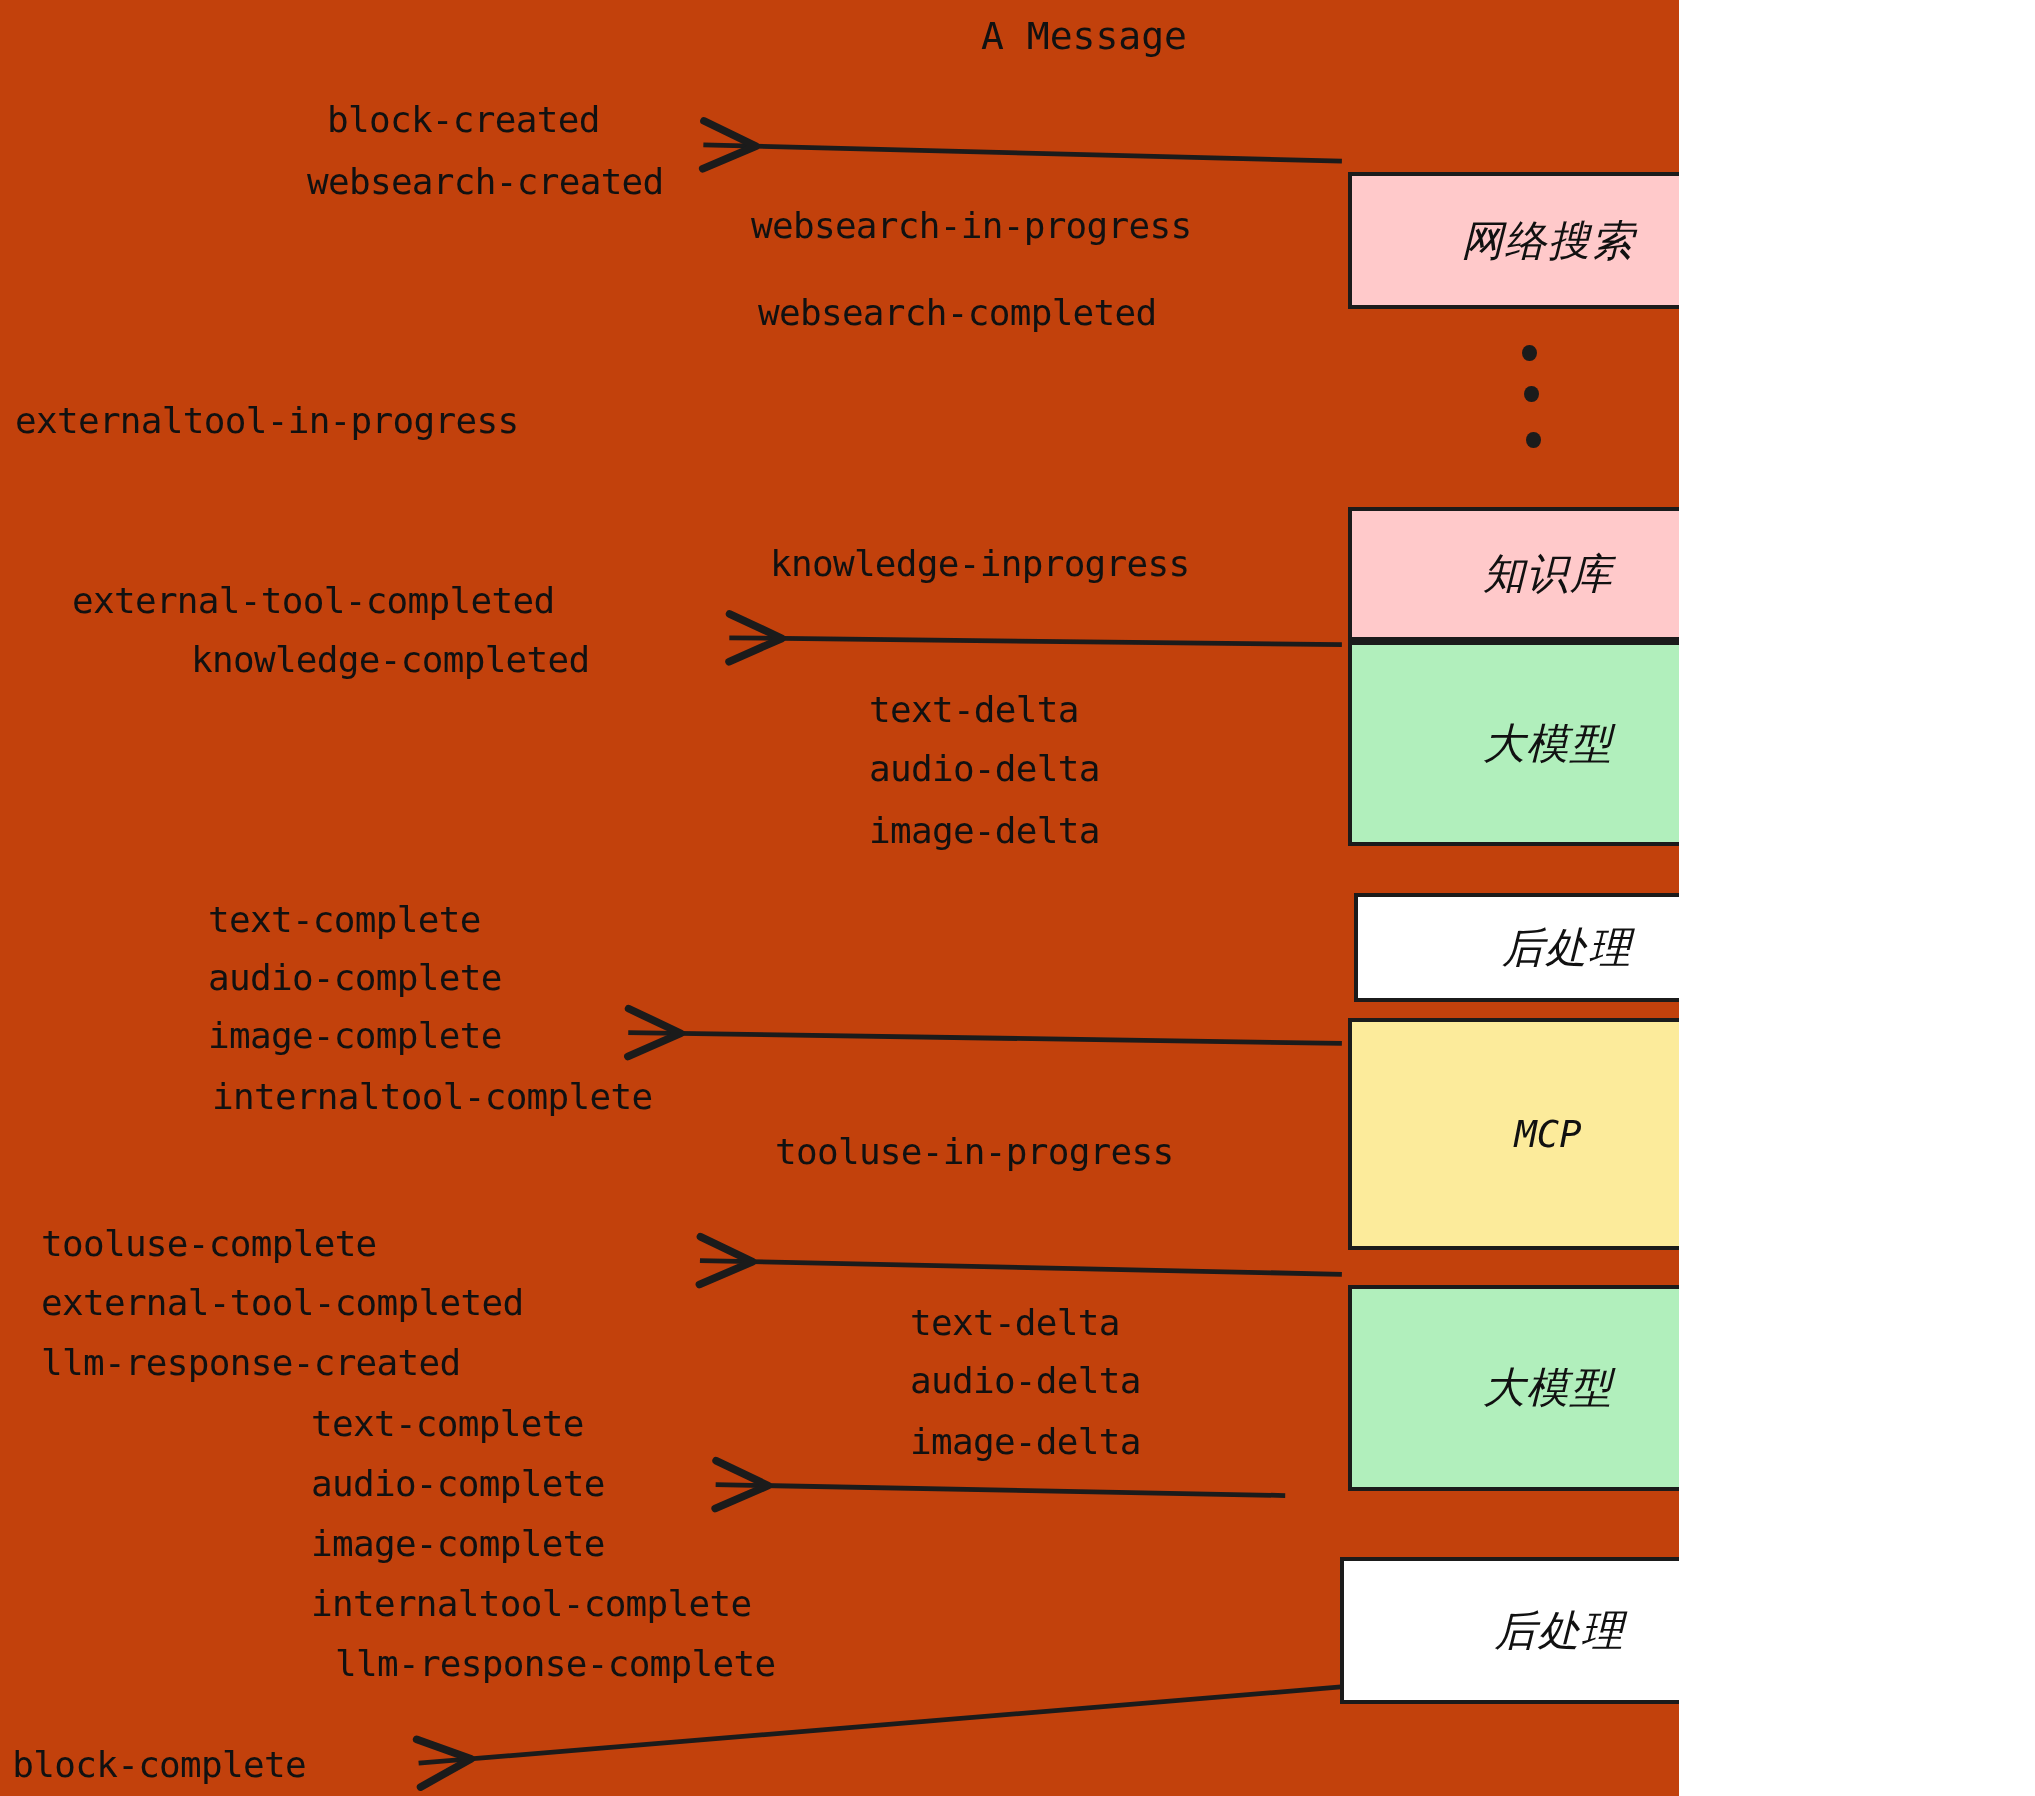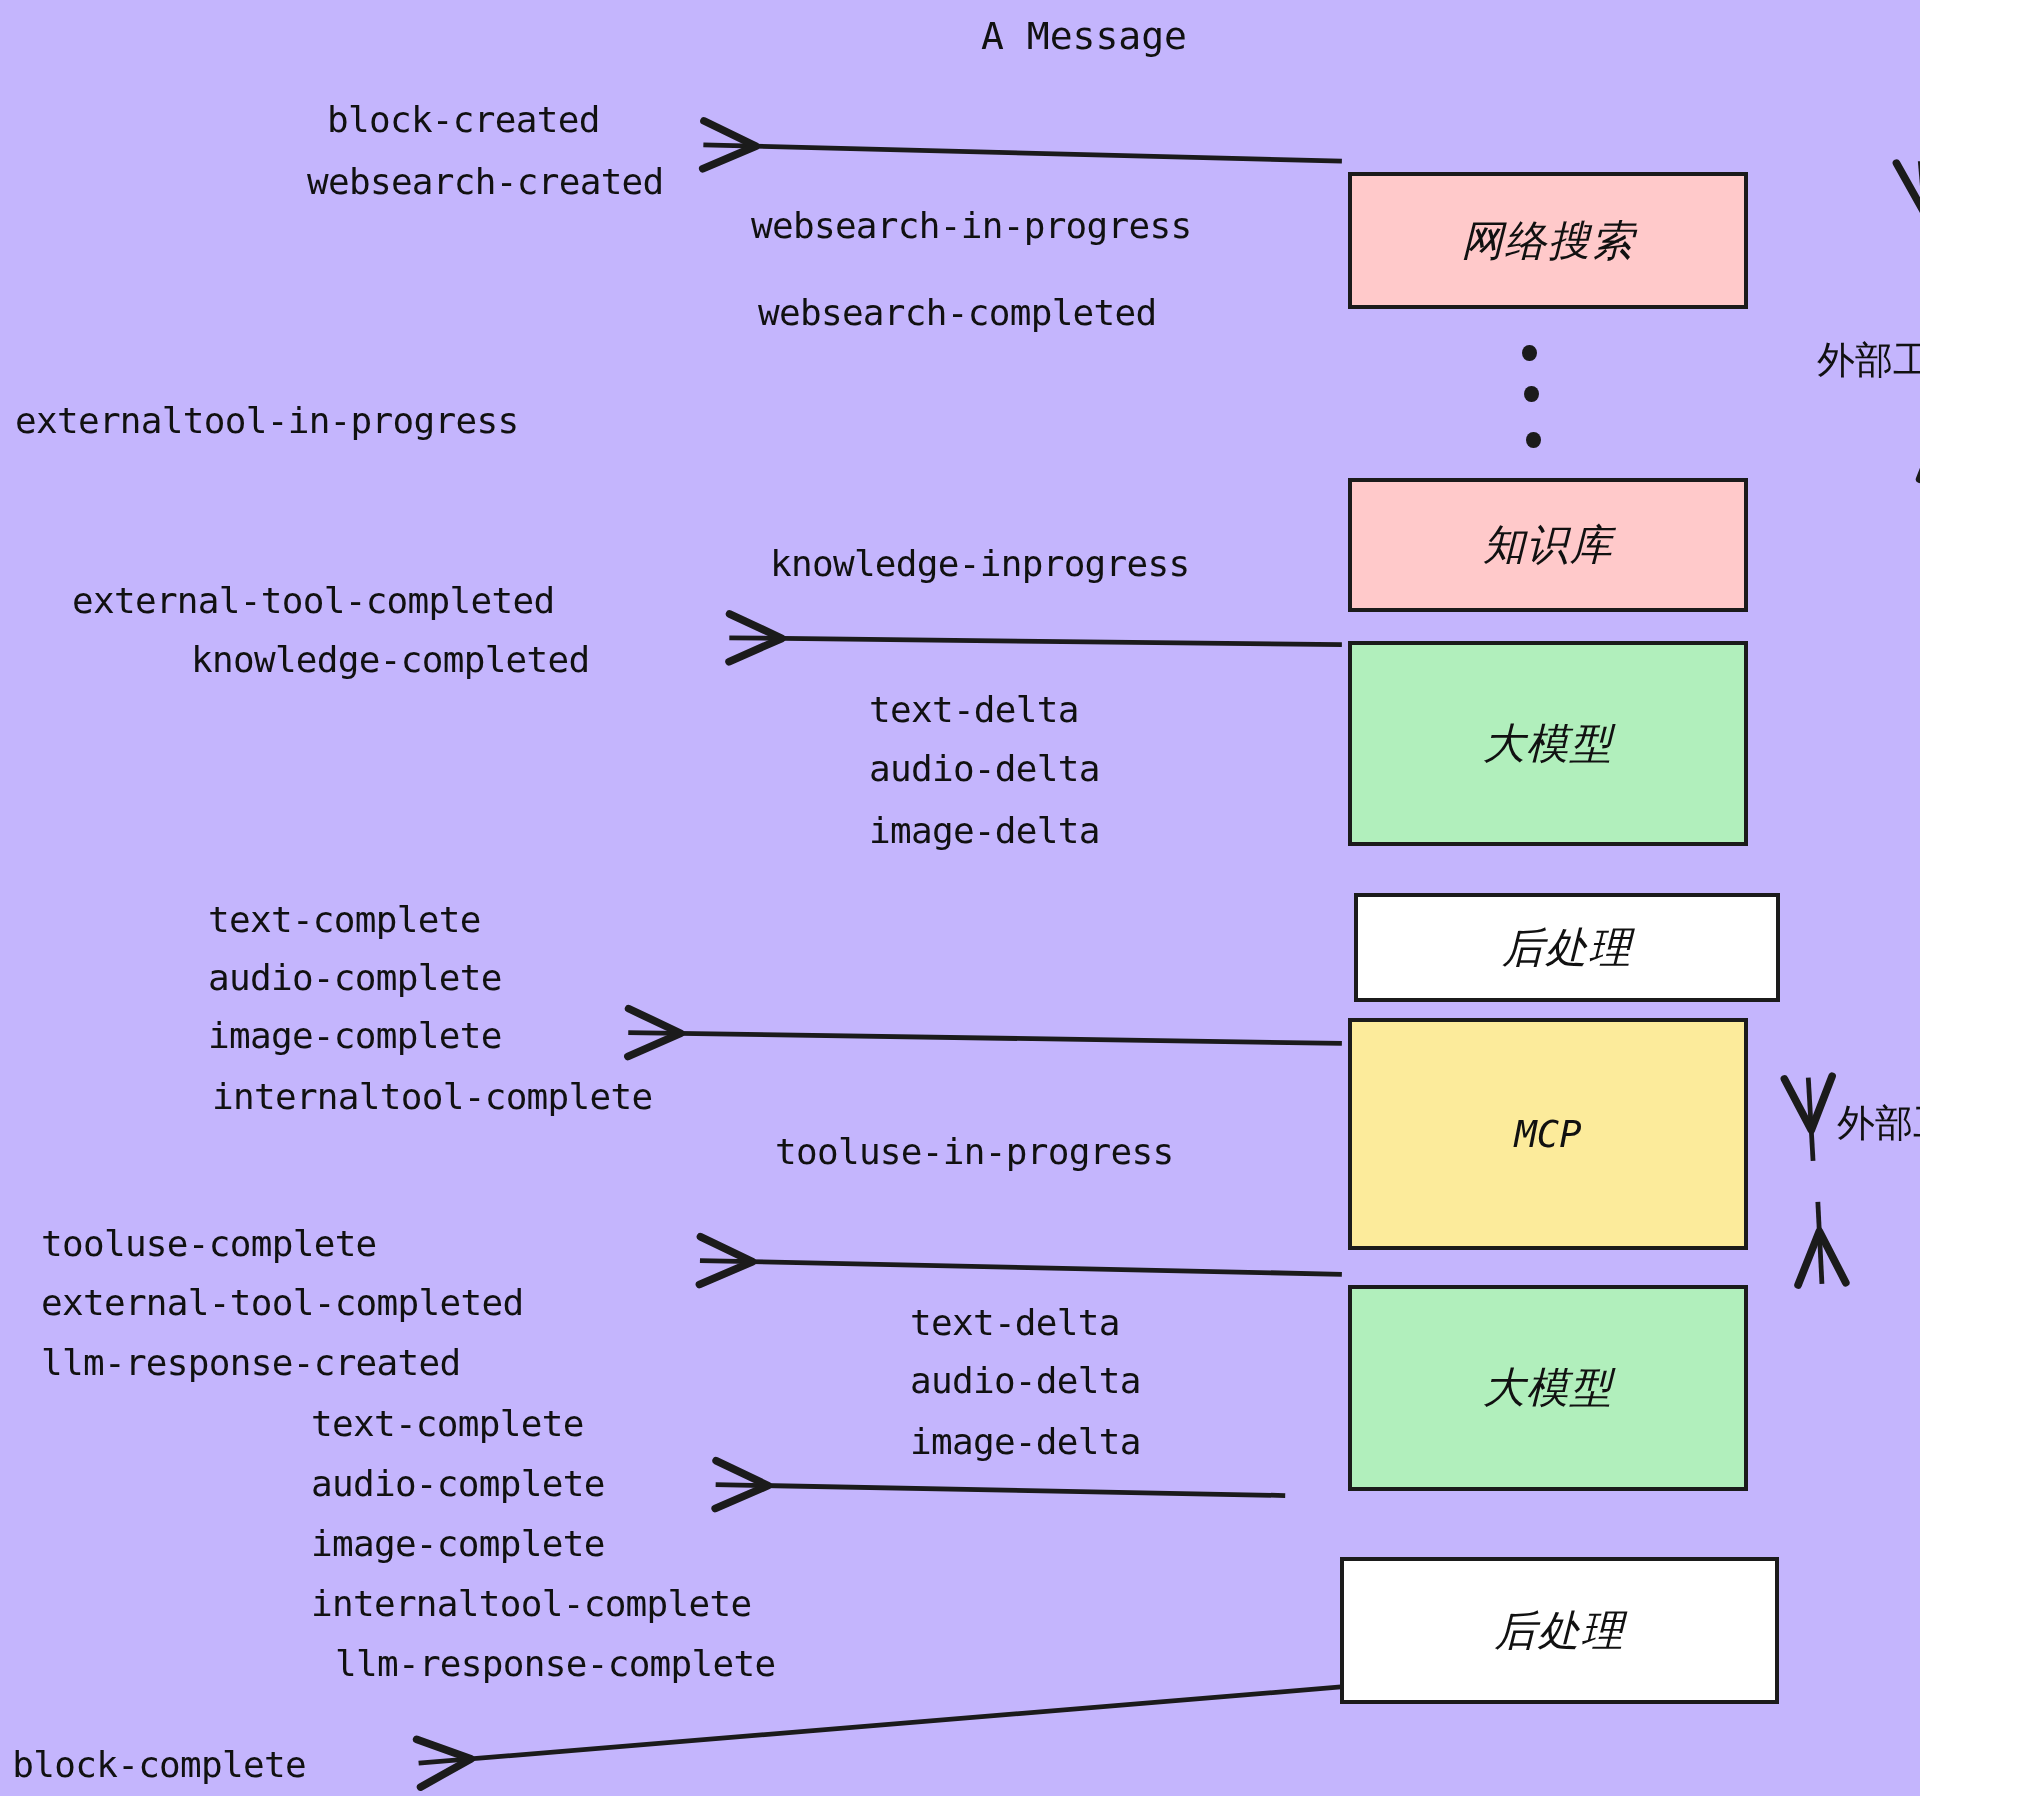--- a/index.html
+++ b/index.html
@@ -1,20 +1,20 @@
 <!DOCTYPE html>
 <html style="font-size:11px"><head>
 <meta charset="utf-8">
 <style>
   html,body{margin:0;padding:0;background:#ffffff;}
   #stage{
     position:relative;
-    width:1920px;
+    width:1679px;
     height:1796px;
-    background:#c4b5fd;
+    background:#c2410c;
     overflow:hidden;
     font-family:"DejaVu Sans Mono", monospace;
   }
   .lbl{
     position:absolute;
     font-family:"DejaVu Sans Mono", monospace;
     font-size:36px;
     line-height:1;
     color:#111111;
     white-space:nowrap;
@@ -104,21 +104,21 @@
   </svg>
 
   <div class="box" style="left:1348px; top:172px; width:400px; height:137px; background:#FFC9CA;">
     <span class="bt">网络搜索</span>
   </div>
 
   <div class="dot" style="left:1522px; top:345px;"></div>
   <div class="dot" style="left:1524px; top:386px;"></div>
   <div class="dot" style="left:1526px; top:432px;"></div>
 
-  <div class="box" style="left:1348px; top:478px; width:400px; height:134px; background:#FFC9CA;">
+  <div class="box" style="left:1348px; top:507px; width:400px; height:134px; background:#FFC9CA;">
     <span class="bt">知识库</span>
   </div>
 
   <div class="box" style="left:1348px; top:641px; width:400px; height:205px; background:#B1EFBC;">
     <span class="bt">大模型</span>
   </div>
 
   <div class="box" style="left:1354px; top:893px; width:426px; height:109px; background:#FFFFFF;">
     <span class="bt">后处理</span>
   </div>

